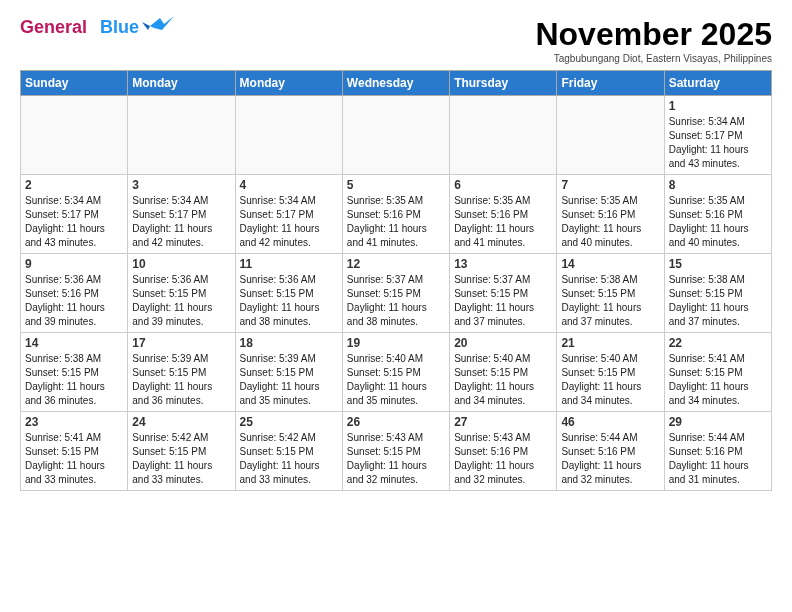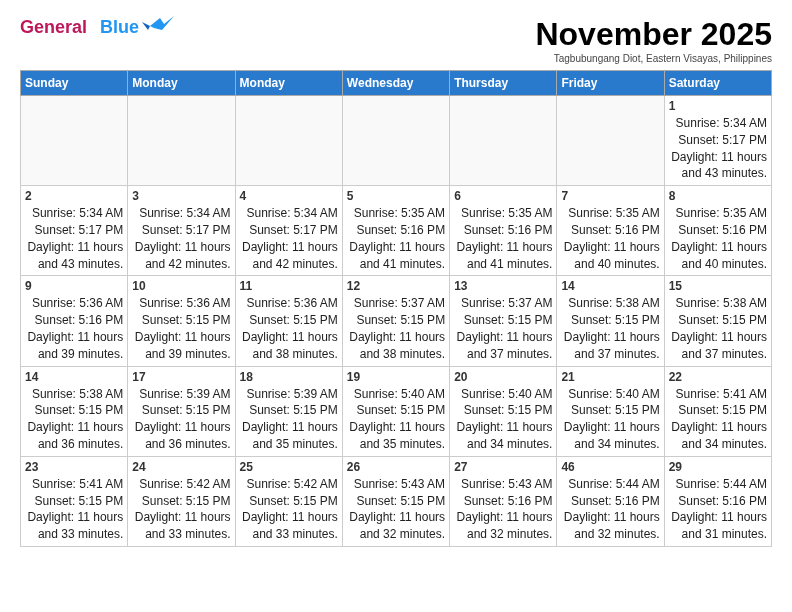--- a/index.html
+++ b/index.html
@@ -64,24 +64,23 @@
       color: #222;
     }
     .day-num {
       font-size: 12px;
       font-weight: bold;
       color: #333;
       display: block;
       margin-bottom: 2px;
     }
     .day-info {
-      font-size: 12px;
+      font-size: 10px;
       line-height: 1.4;
       color: #222;
-      text-align: right;
     }
     .empty { background: #f9f9f9; }
   </style>
 </head>
 <body>
 
 <div class="header-area">
   <div class="logo">
     <div style="display:flex;align-items:center;">
       <span class="logo-text"><span>General</span><span style="color:#2196F3;margin-left:13px;">Blue</span></span>

